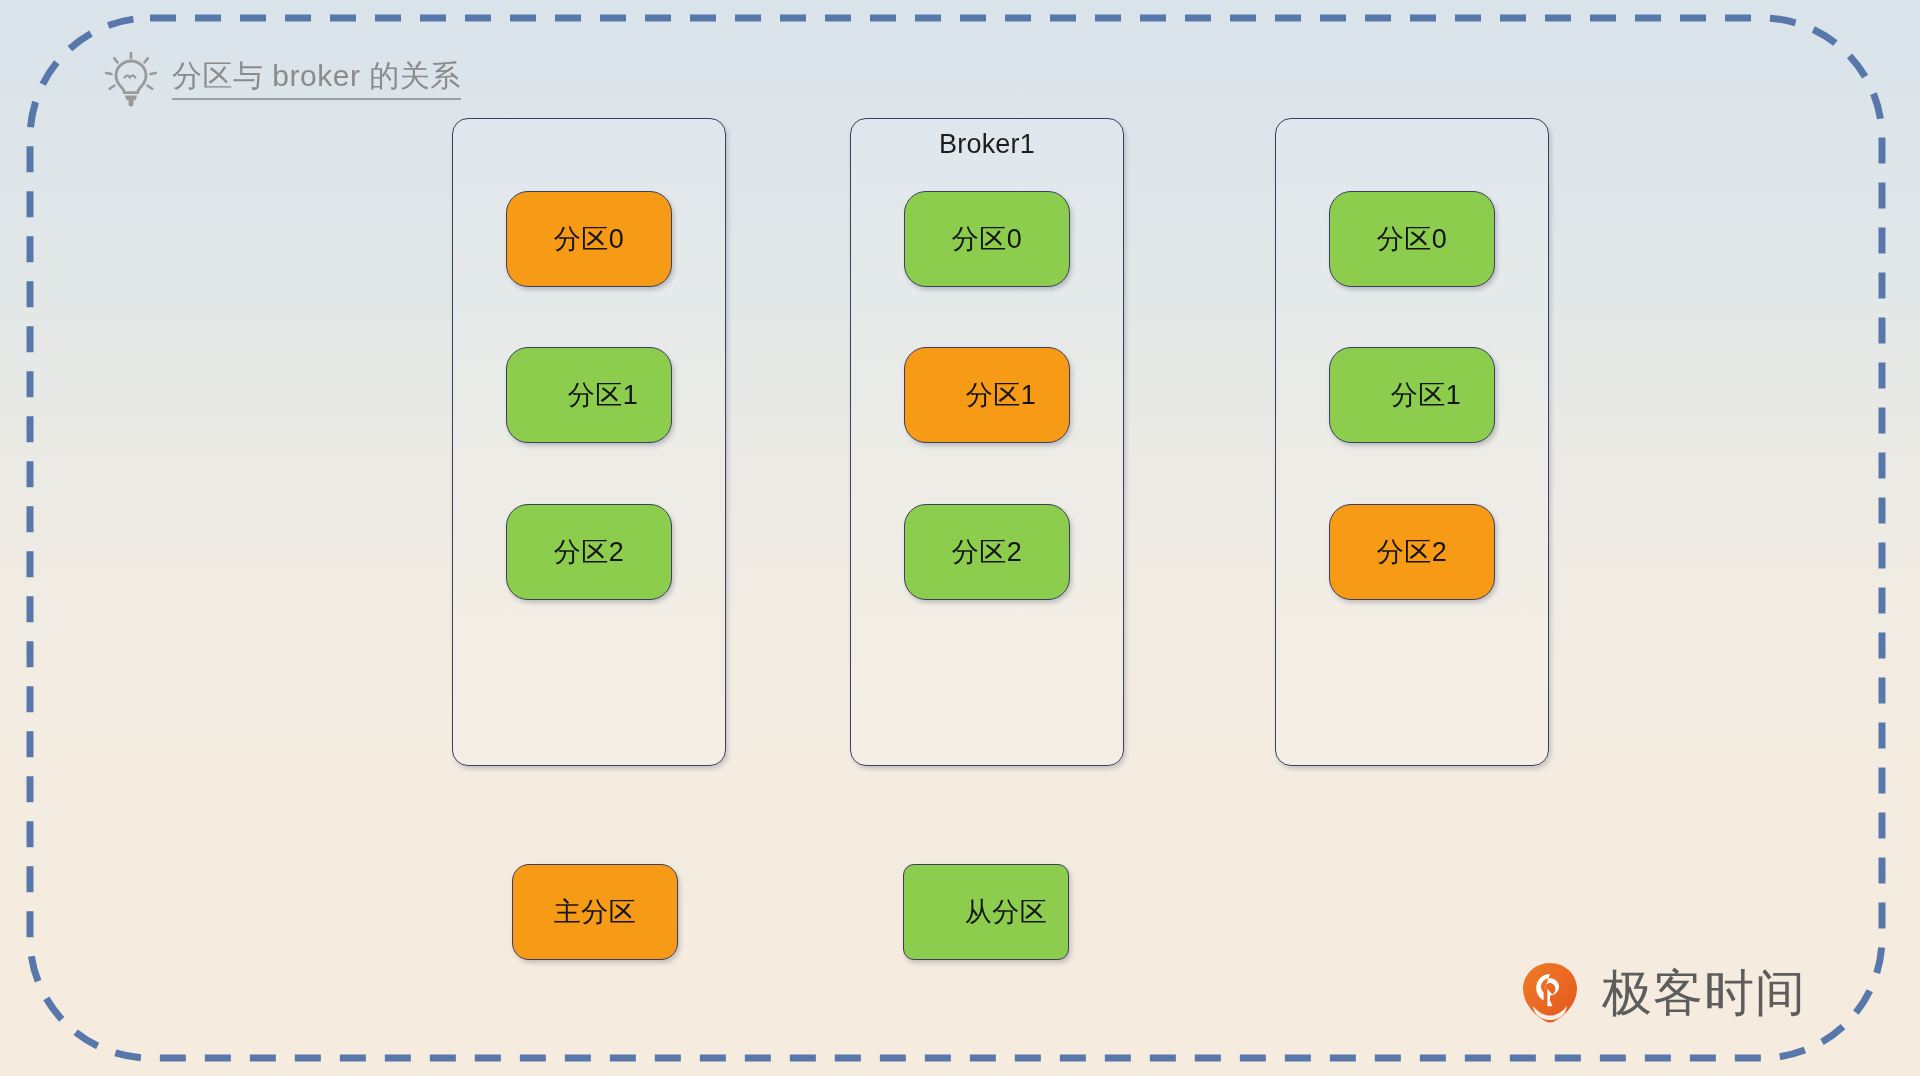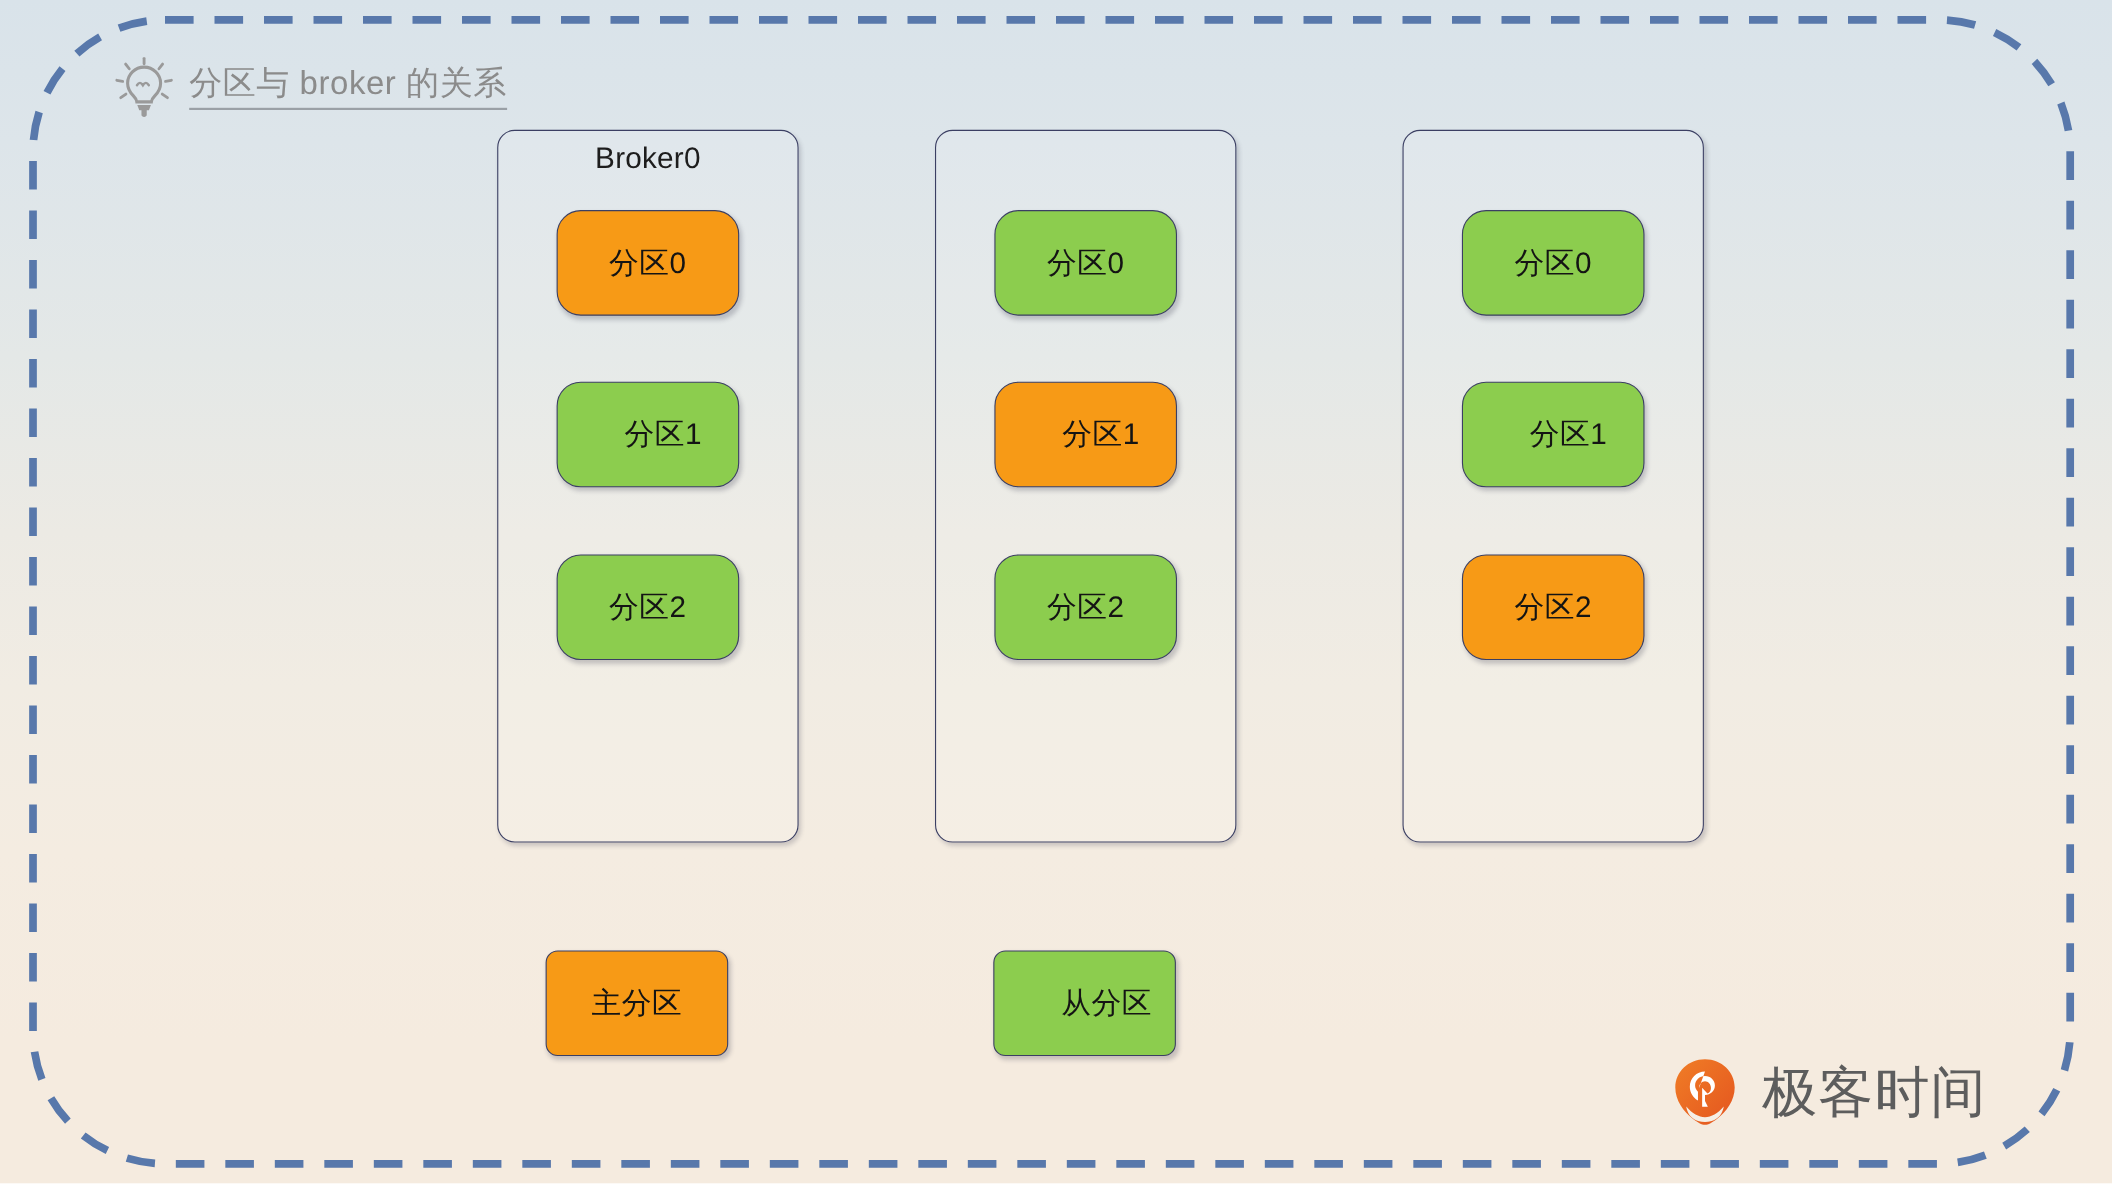--- a/index.html
+++ b/index.html
@@ -126,21 +126,21 @@
     display: flex;
     align-items: center;
     justify-content: center;
     font-size: 27px;
     color: #141414;
     letter-spacing: 0.5px;
     box-shadow: 2px 3px 4px rgba(60, 60, 80, 0.25);
   }
   .legend-box.leader   { background: #f79a16; }
   .legend-box.follower { background: #8ccd4e; }
-  #legend-leader   { left: 496px; top: 864px; }
+  #legend-leader   { left: 512px; top: 864px; border-radius: 17px; }
   #legend-follower { left: 903px; top: 864px; padding-left: 40px; }
 
   
   .brand {
     position: absolute;
     left: 1522px;
     top: 962px;
     display: flex;
     align-items: center;
     gap: 24px;
@@ -185,27 +185,27 @@
                C42 15.6 35.3 9 27 9 Z" fill="none" stroke="#9a9a9a" stroke-width="2.8"></path>
       <path d="M20.8 43.4 L33.2 43.4 L31.4 48.2 L29.4 48.2 L29.4 52.4
                C29.4 53.6 28.4 54.4 27 54.4 C25.6 54.4 24.6 53.6 24.6 52.4
                L24.6 48.2 L22.6 48.2 Z" fill="#9a9a9a"></path>
       <path d="M20.5 25.5 C22.3 22.6 24.1 22.6 25.9 25.5 C27.7 22.6 29.5 22.6 31.3 25.5" fill="none" stroke="#9a9a9a" stroke-width="2.2" stroke-linecap="round"></path>
     </svg>
     <span class="title-text">分区与 broker 的关系</span>
   </div>
 
   <div class="broker" id="broker-0">
-    <div class="broker-label">Broker0</div>
     <div class="partition leader slot-0">分区0</div>
     <div class="partition follower slot-1">分区1</div>
     <div class="partition follower slot-2">分区2</div>
   </div>
 
   <div class="broker" id="broker-1">
+    <div class="broker-label">Broker1</div>
     <div class="partition follower slot-0">分区0</div>
     <div class="partition leader slot-1">分区1</div>
     <div class="partition follower slot-2">分区2</div>
   </div>
 
   <div class="broker" id="broker-2">
     <div class="partition follower slot-0">分区0</div>
     <div class="partition follower slot-1">分区1</div>
     <div class="partition leader slot-2">分区2</div>
   </div>

